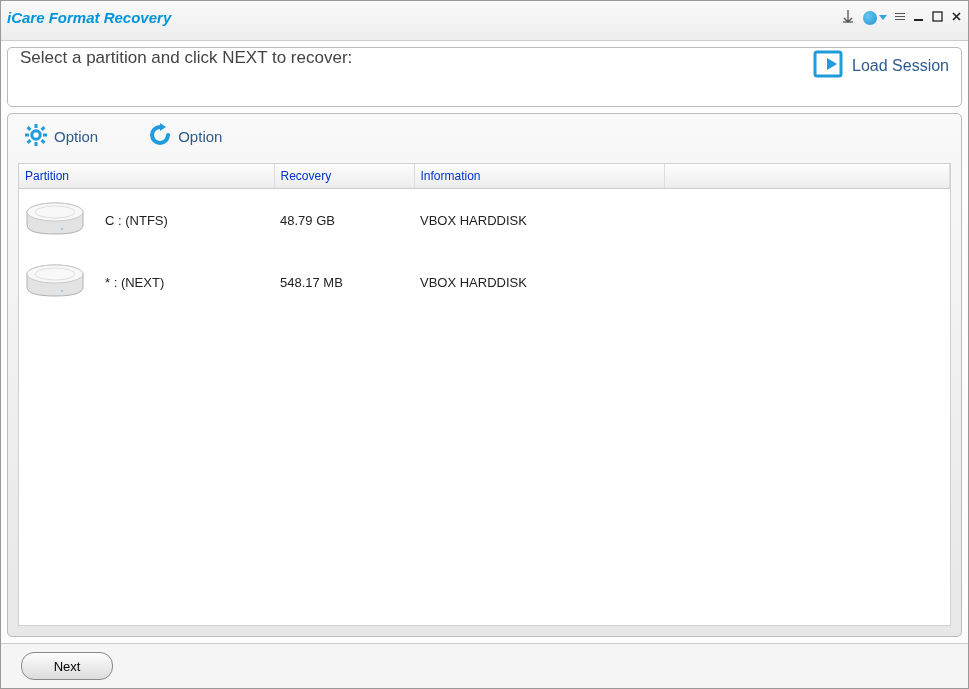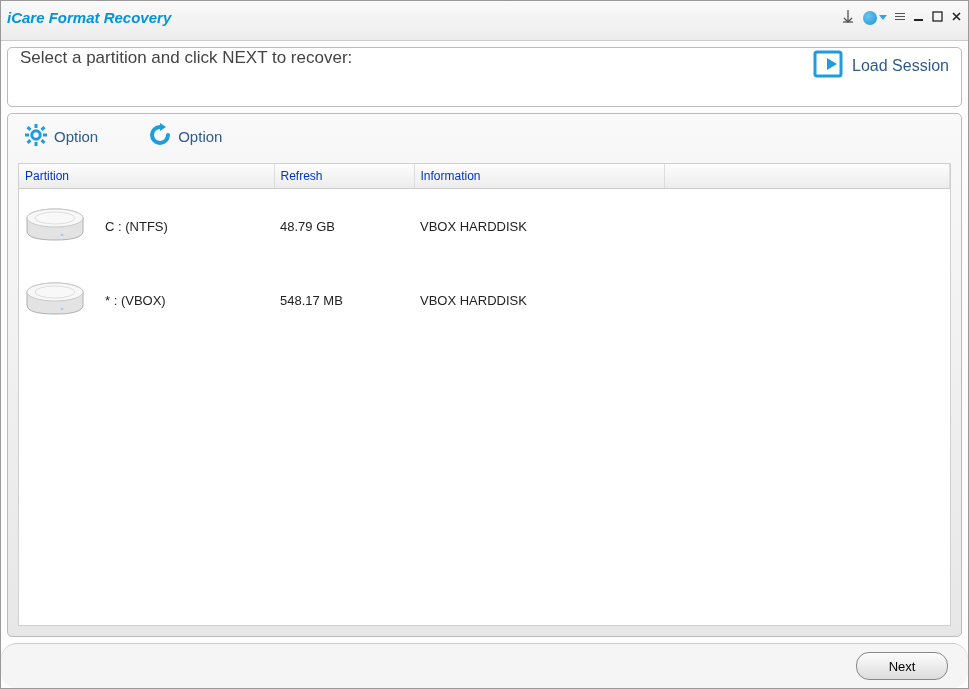--- a/index.html
+++ b/index.html
@@ -135,43 +135,41 @@
     color:#0033cc;
     background:linear-gradient(#fdfdfd,#ececec);
     border-bottom:1px solid #ccc;
     border-right:1px solid #ddd;
     padding:3px 6px;
     height:18px;
   }
   table.list td {
     font-size:13px;
     color:#222;
-    padding:6px 6px;
+    padding:0 6px;
     vertical-align:middle;
     height:62px;
   }
   .col-icon { width:80px; }
   .col-part { width:175px; }
   .col-cap { width:140px; }
   .col-info { width:250px; }
   .disk-icn {
     width:60px;
     height:36px;
     margin:4px auto;
   }
   
   .footer {
     height:44px;
     display:flex;
     align-items:center;
-    justify-content:flex-end;
     padding:0 20px;
     border-top:1px solid #ccc;
     background:#f5f5f5;
-    border-radius:16px;
   }
   .next-btn {
     width:90px;
     height:26px;
     border:1px solid #888;
     border-radius:13px;
     background:linear-gradient(#fdfdfd,#dcdcdc);
     font-size:13px;
     color:#000;
     cursor:pointer;
@@ -267,21 +265,21 @@
         <colgroup>
           <col class="col-icon">
             <col class="col-part">
             <col class="col-cap">
             <col class="col-info">
             <col>
         </colgroup>
         <thead>
           <tr>
             <th colspan="2">Partition</th>
-            <th>Refresh</th>
+            <th>Recovery</th>
             <th>Information</th>
             <th></th>
           </tr>
         </thead>
         <tbody id="rows-body">
         <tr>
     <td>
 <svg class="disk-icn" viewBox="0 0 60 36">
   <ellipse cx="30" cy="11" rx="28" ry="9" fill="#f4f4f4" stroke="#bcbcbc"></ellipse>
   <path d="M2 11 Q2 20 2 24 Q2 33 30 33 Q58 33 58 24 Q58 20 58 11" fill="#e3e3e3" stroke="#b0b0b0"></path>
@@ -296,21 +294,21 @@
             </tr>
             <tr>
     <td>
 <svg class="disk-icn" viewBox="0 0 60 36">
   <ellipse cx="30" cy="11" rx="28" ry="9" fill="#f4f4f4" stroke="#bcbcbc"></ellipse>
   <path d="M2 11 Q2 20 2 24 Q2 33 30 33 Q58 33 58 24 Q58 20 58 11" fill="#e3e3e3" stroke="#b0b0b0"></path>
   <ellipse cx="30" cy="11" rx="28" ry="9" fill="#f8f8f8" stroke="#c8c8c8"></ellipse>
   <ellipse cx="30" cy="11" rx="20" ry="6" fill="none" stroke="#dedede"></ellipse>
   <ellipse cx="37" cy="28" rx="1.5" ry="1" fill="#9ccdf0"></ellipse>
 </svg></td>
-    <td>* :  (VBOX)</td>
+    <td>* :  (NEXT)</td>
     <td>548.17 MB</td>
     <td>VBOX HARDDISK</td>
     <td></td>
             </tr>
           </tbody>
       </table>
     </div>
   </div>
 
   <div class="footer">

